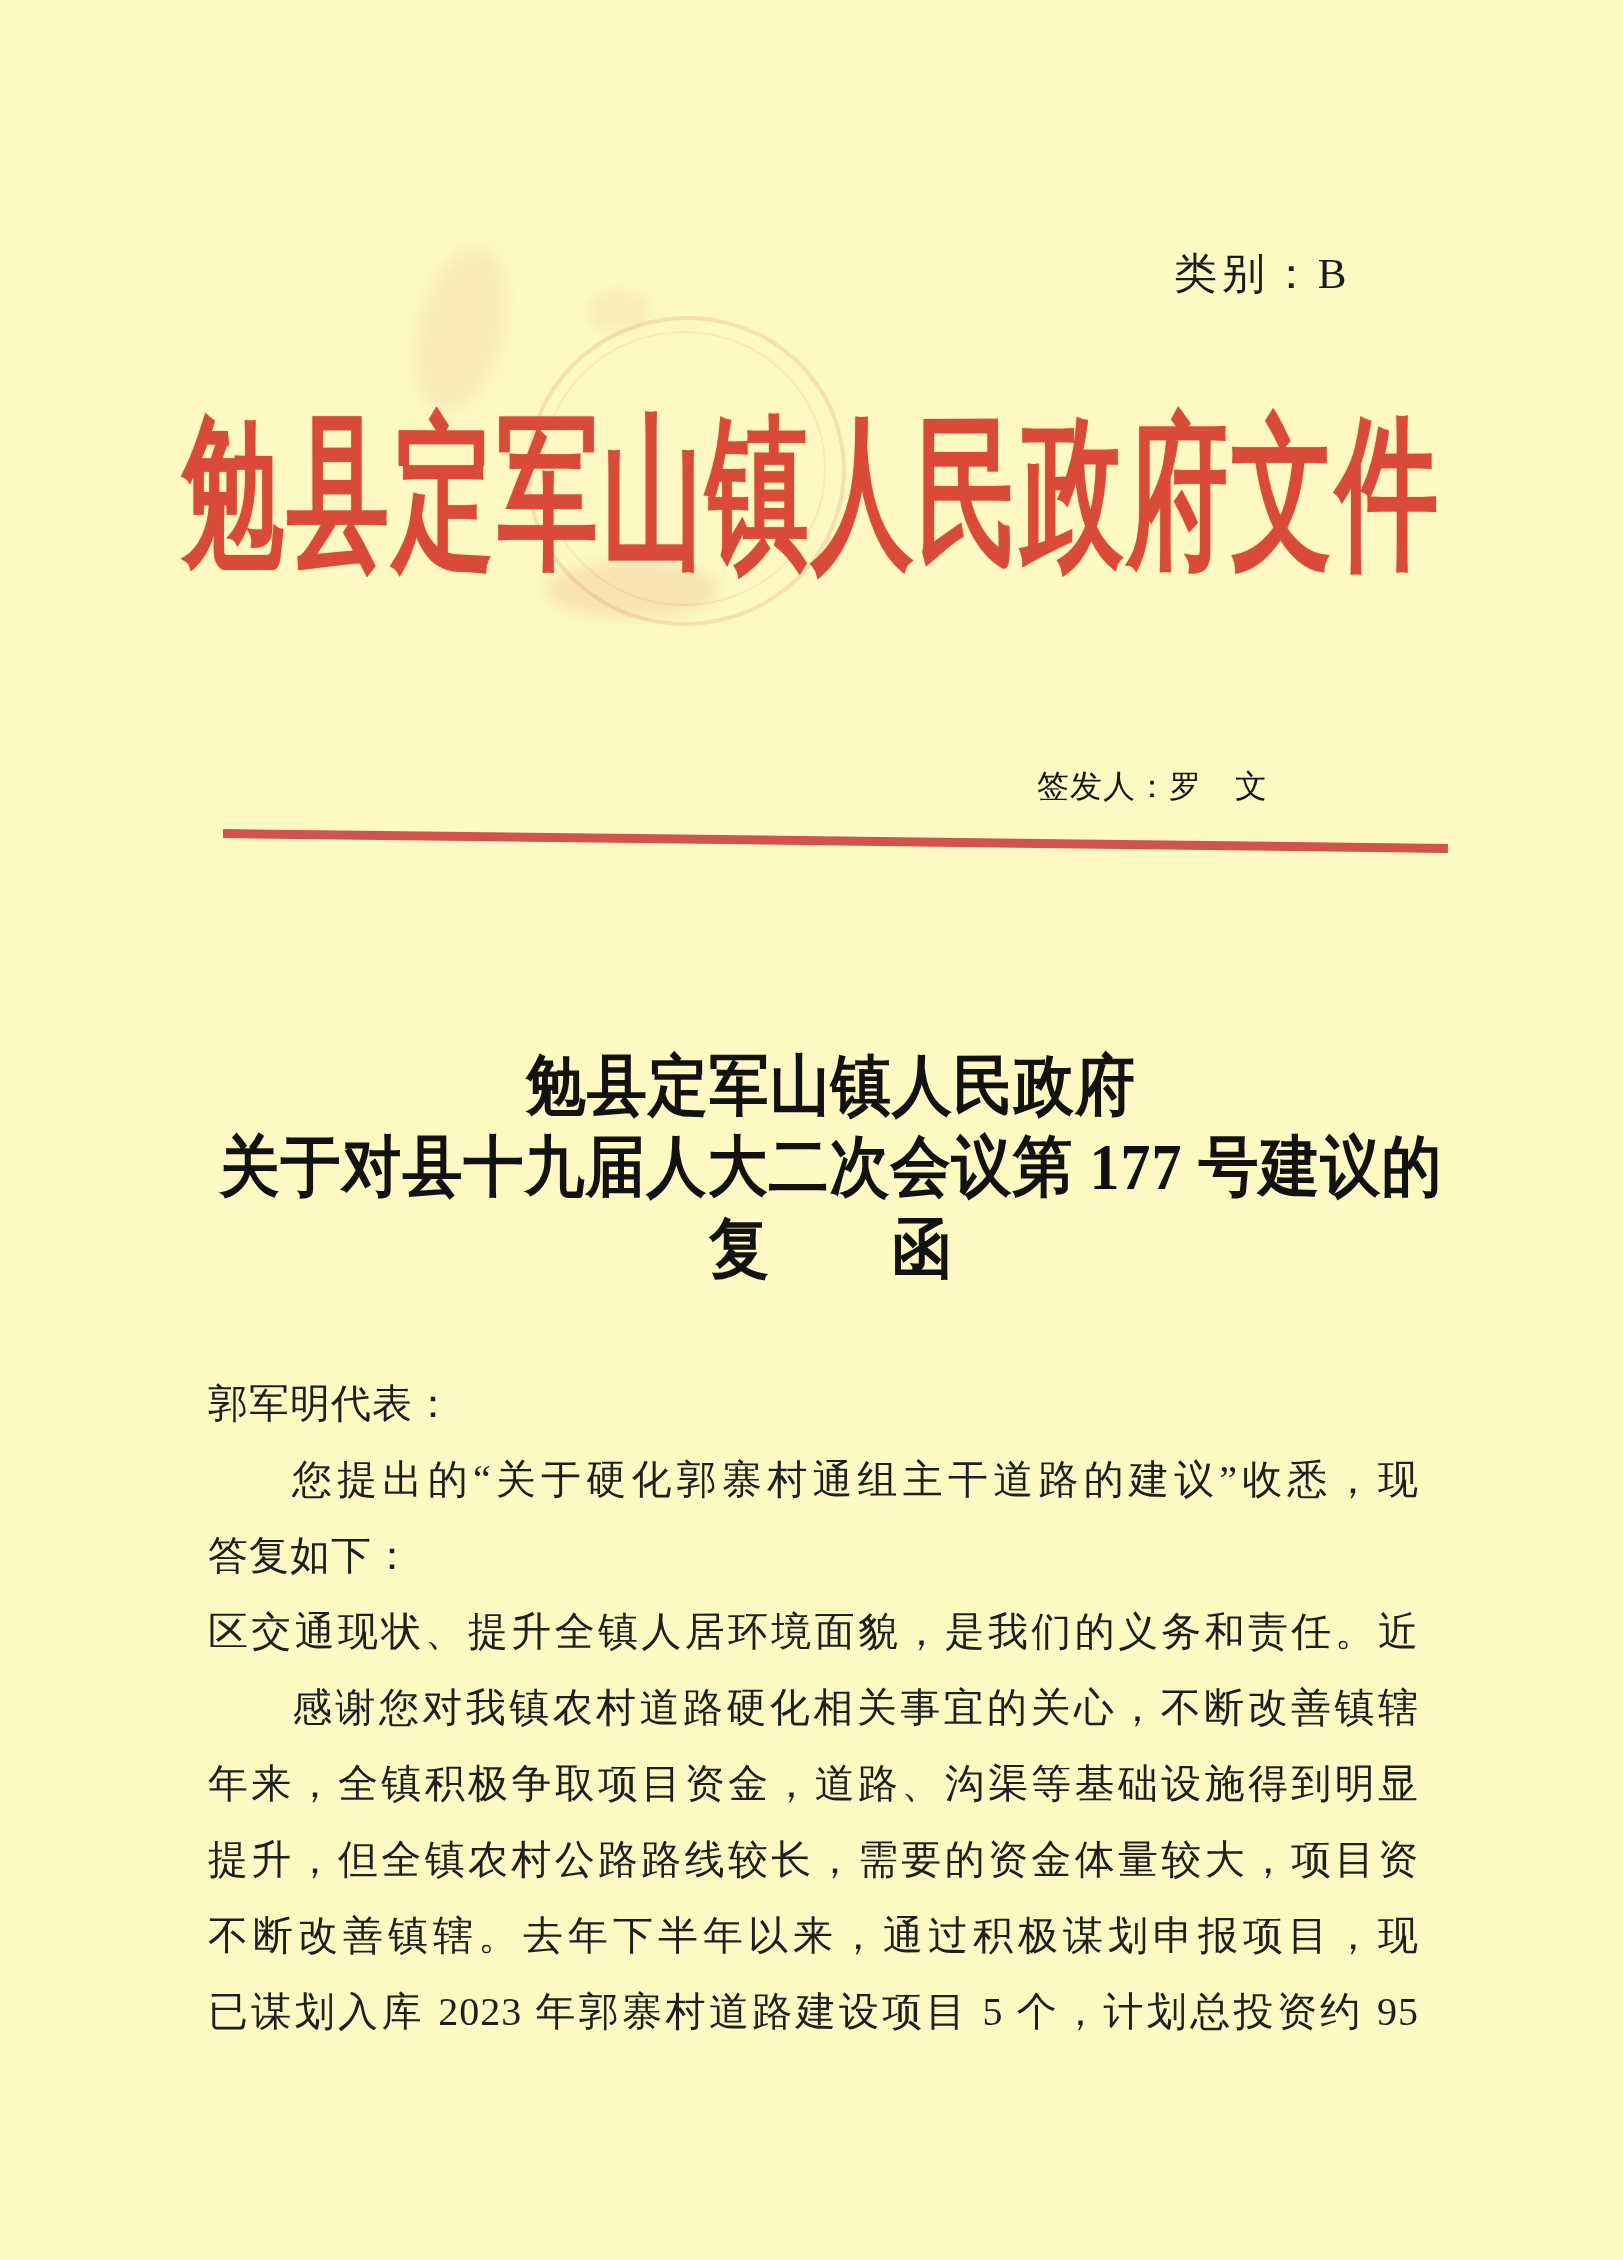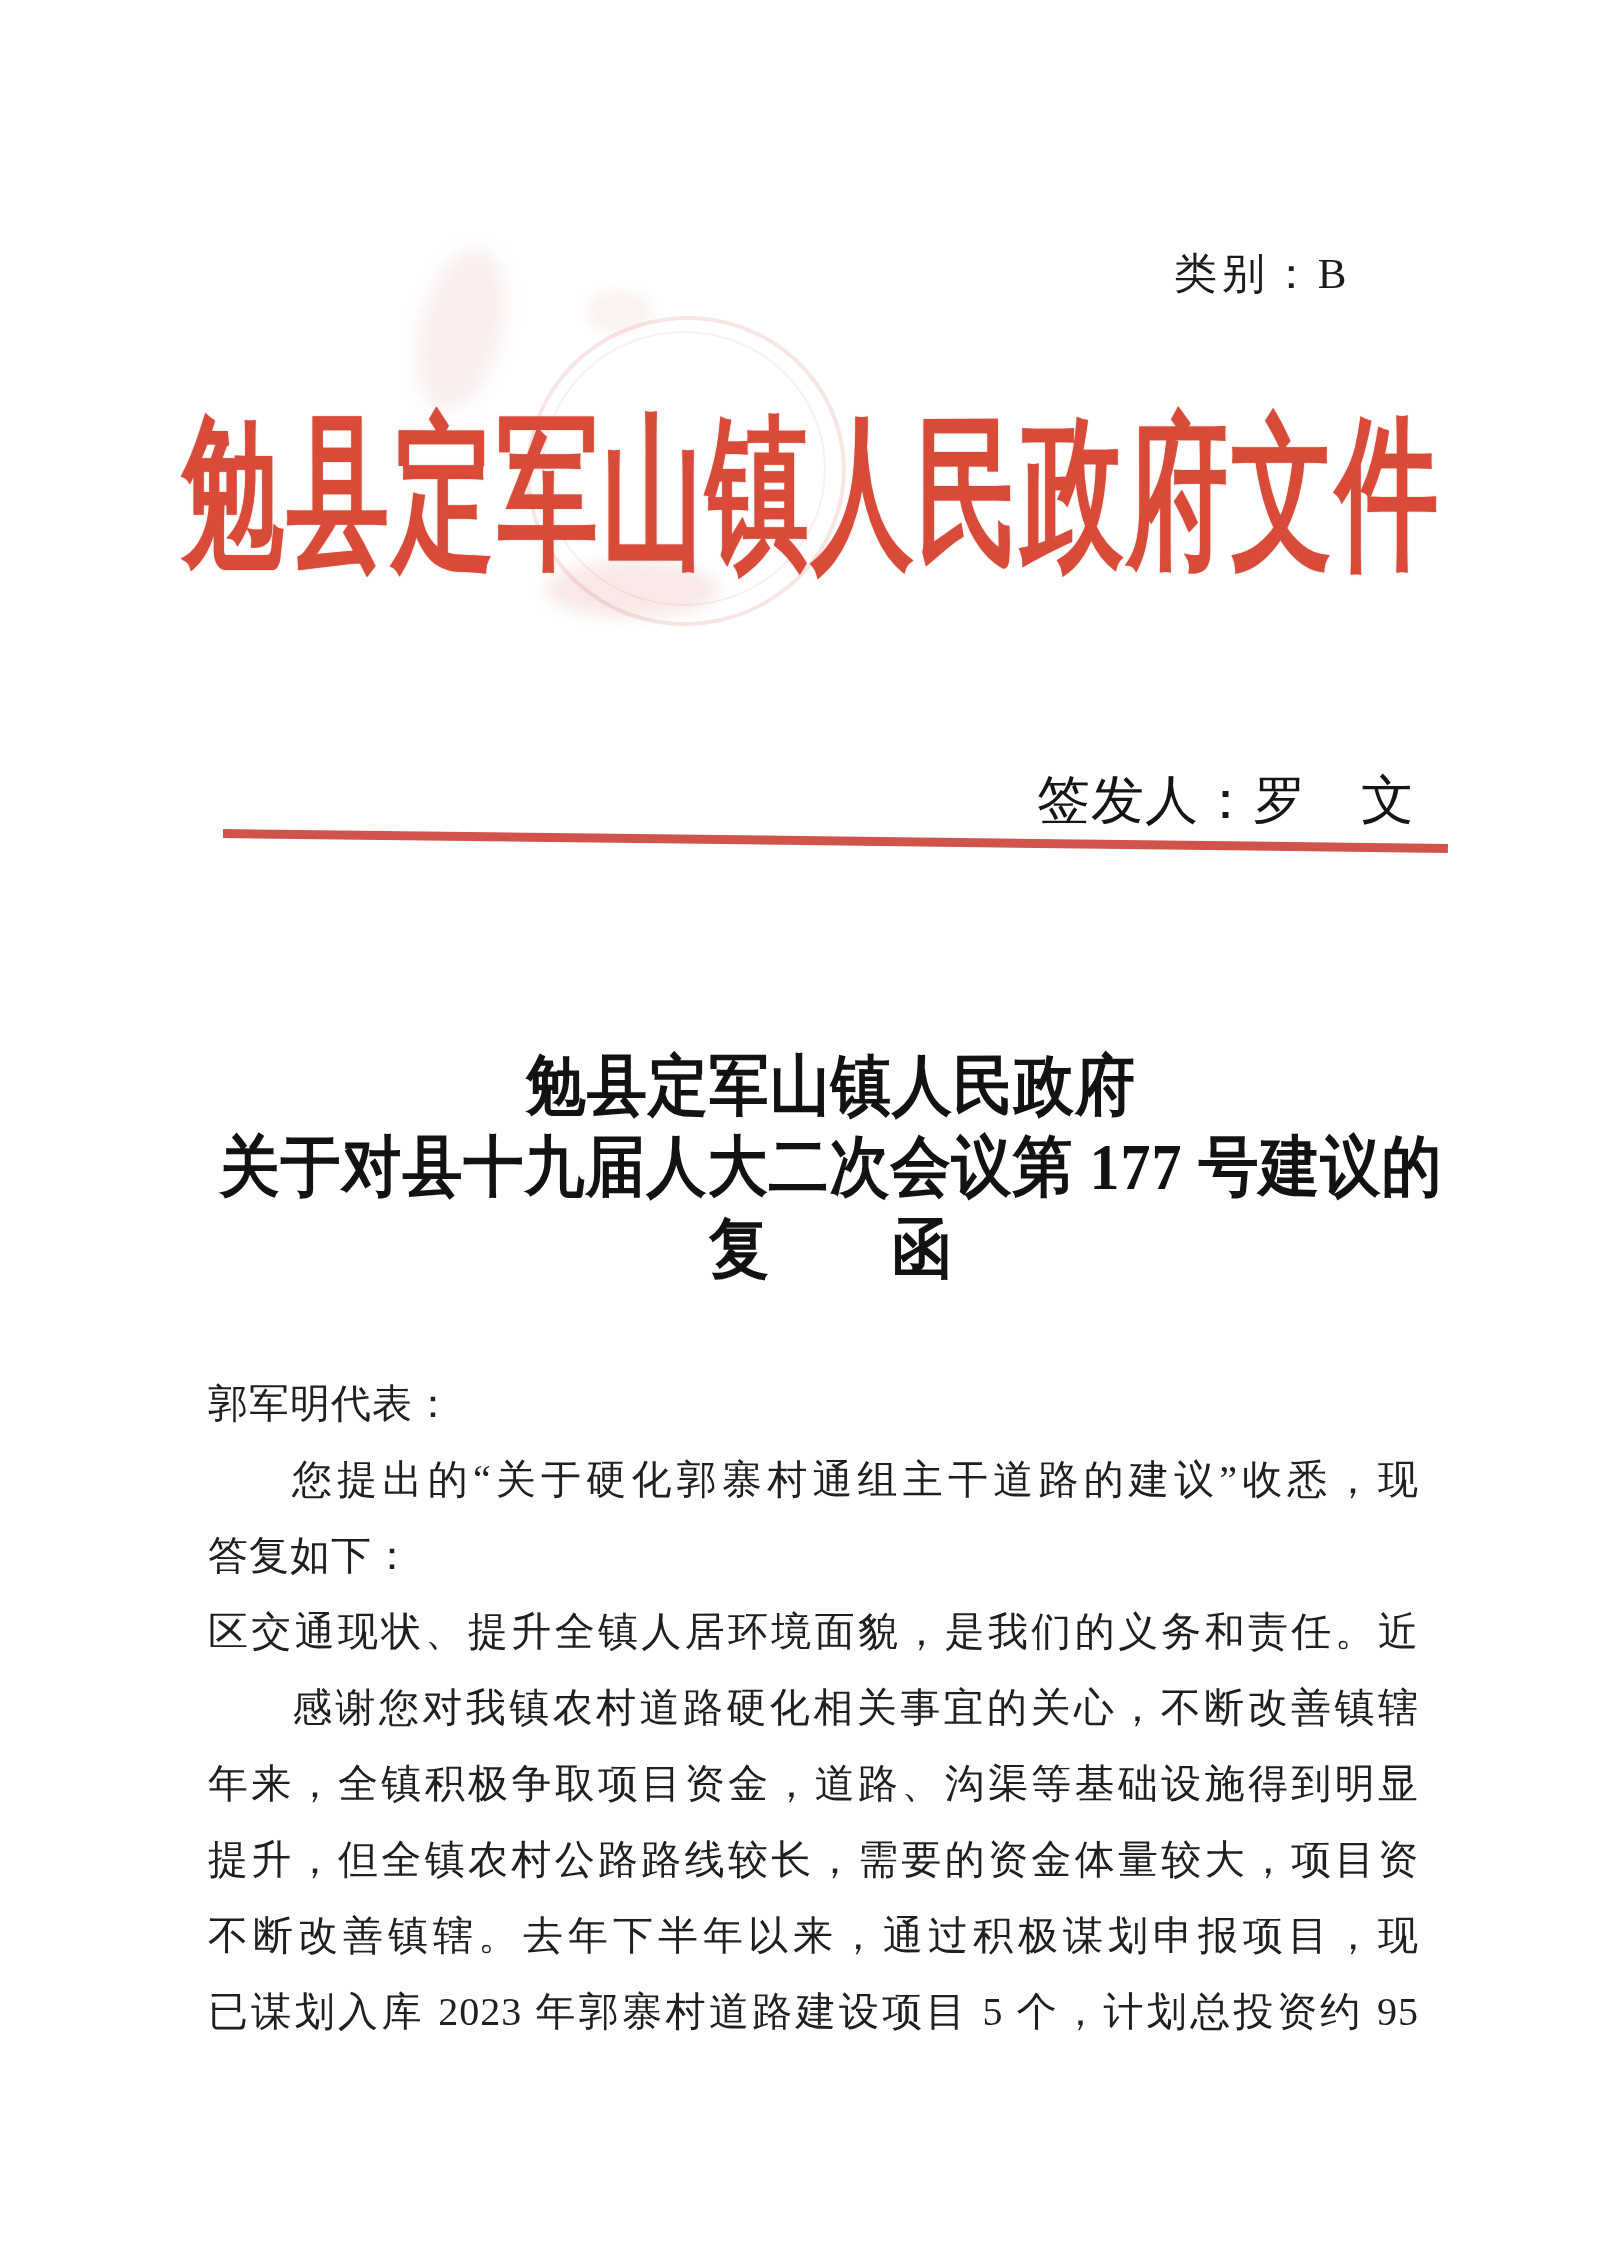--- a/index.html
+++ b/index.html
@@ -1,20 +1,20 @@
 <!DOCTYPE html>
 <html><head>
 <meta charset="utf-8">
 <style>
   html,body{margin:0;padding:0;background:#9a9a9a;}
   .page{
     position:relative;
     width:1623px;height:2260px;
     margin:0 auto;
-    background:#ffffff;
+    background:#fef9c3;
     overflow:hidden;
     font-family:"Liberation Serif","DejaVu Serif",serif;
     color:#1d1d1d;
   }
   
   .category{
     position:absolute;left:1174px;top:245px;
     font-size:43px;letter-spacing:4.9px;color:#1c1c1c;
     white-space:nowrap;
   }
@@ -32,21 +32,21 @@
     border:4.9px solid rgba(202,82,70,.15);border-radius:50%;transform:rotate(-7deg);}
   .seal-inner{position:absolute;left:542px;top:331px;width:280px;height:271px;
     border:2.9px solid rgba(202,82,70,.09);border-radius:50%;}
   .seal-blob{position:absolute;border-radius:50%;}
   .blob-a{left:420px;top:247px;width:82px;height:165px;background:rgba(198,84,74,.10);filter:blur(8.8px);transform:rotate(14deg);}
   .blob-b{left:545px;top:561px;width:174px;height:57px;background:rgba(198,84,74,.13);filter:blur(6.9px);}
   .blob-c{left:586px;top:290px;width:65px;height:43px;background:rgba(198,84,74,.08);filter:blur(5.9px);}
   
   .issuer{
     position:absolute;left:1037px;top:765px;
-    font-size:53px;color:#151515;white-space:nowrap;letter-spacing:1px;
+    font-size:32px;color:#151515;white-space:nowrap;letter-spacing:1px;
   }
   
   .red-rule{
     position:absolute;left:223px;top:829px;width:1225px;height:8.8px;
     background:var(--rule-red,#d0544b);
     transform:rotate(.7deg);transform-origin:0 50%;
   }
   
   .doc-number{
     position:absolute;left:900px;top:906px;

